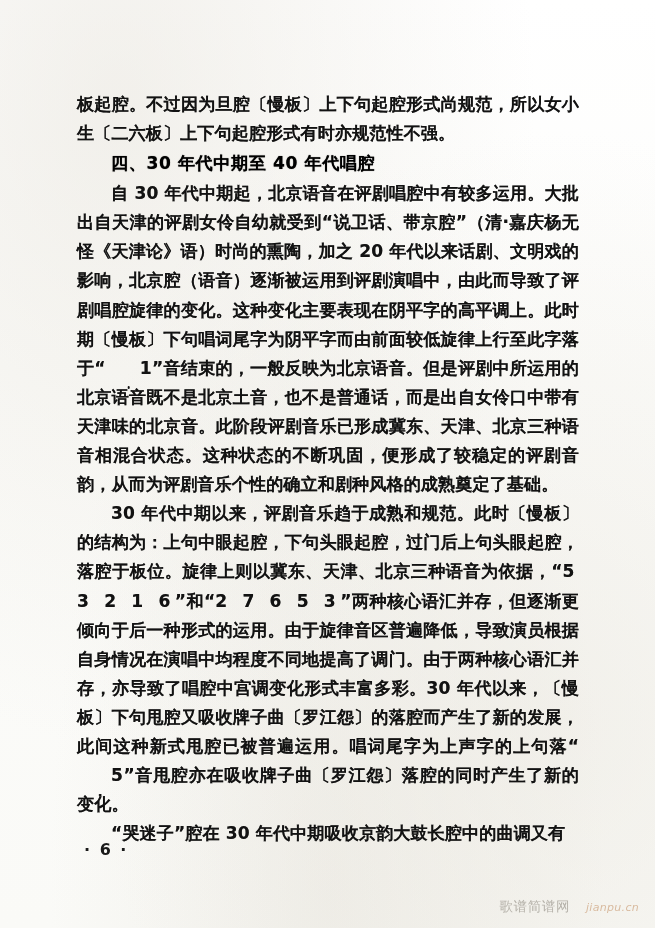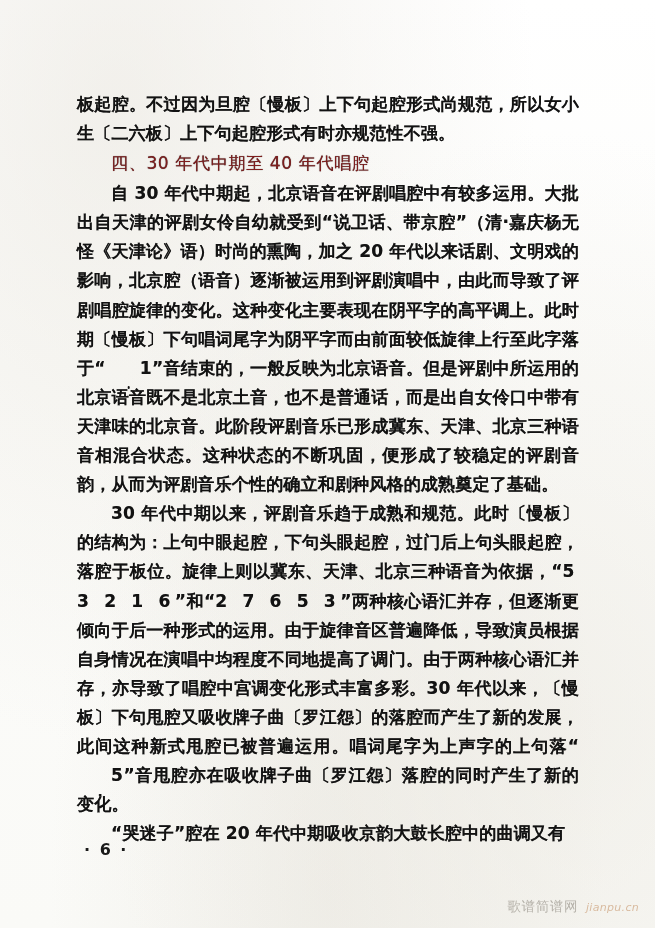--- a/index.html
+++ b/index.html
@@ -47,22 +47,22 @@
   }
   p.para.indent {
     text-indent: 34px;
   }
 
   h2.section-heading {
     margin: 0;
     padding-left: 34px;
     font-size: 17.1px;
     line-height: 31px;
-    font-weight: 400;
-    color: #7f1d1d;
+    font-weight: 700;
+    color: #000000;
     letter-spacing: 0.6px;
     text-shadow: 0 0 0.8px rgba(0,0,0,0.8);
   }
 
   
   .jp {
     font-family: "DejaVu Sans", "Liberation Sans", sans-serif;
     font-weight: 700;
     letter-spacing: 0.5px;
   }
@@ -96,21 +96,21 @@
     color: #1a1a1a;
     letter-spacing: 2px;
   }
 
   .watermark {
     position: absolute;
     right: 16px;
     bottom: 12px;
     display: flex;
     align-items: baseline;
-    gap: 8px;
+    gap: 16px;
     opacity: 0.62;
   }
   .watermark .wm-cn {
     font-size: 13.5px;
     color: #8f8a80;
     letter-spacing: 0.6px;
   }
   .watermark .wm-url {
     font-size: 11px;
     color: #c8986f;
@@ -126,21 +126,21 @@
 <div class="text-block">
 
   <p class="para">板起腔。不过因为旦腔〔慢板〕上下句起腔形式尚规范，所以女小生〔二六板〕上下句起腔形式有时亦规范性不强。</p>
 
   <h2 class="section-heading">四、30 年代中期至 40 年代唱腔</h2>
 
   <p class="para indent"><span>自 30 年代中期起，北京语音在评剧唱腔中有较多运用。大批出自天津的评剧女伶自幼就受到“说卫话、带京腔”（清·嘉庆杨无怪《天津论》语）时尚的熏陶，加之 20 年代以来话剧、文明戏的影响，北京腔（语音）逐渐被运用到评剧演唱中，由此而导致了评剧唱腔旋律的变化。这种变化主要表现在阴平字的高平调上。此时期〔慢板〕下句唱词尾字为阴平字而由前面较低旋律上行至此字落于“</span><span class="jp jp-dot-low">1</span><span>”音结束的，一般反映为北京语音。但是评剧中所运用的北京语音既不是北京土音，也不是普通话，而是出自女伶口中带有天津味的北京音。此阶段评剧音乐已形成冀东、天津、北京三种语音相混合状态。这种状态的不断巩固，便形成了较稳定的评剧音韵，从而为评剧音乐个性的确立和剧种风格的成熟奠定了基础。</span></p>
 
   <p class="para indent"><span>30 年代中期以来，评剧音乐趋于成熟和规范。此时〔慢板〕的结构为：上句中眼起腔，下句头眼起腔，过门后上句头眼起腔，落腔于板位。旋律上则以冀东、天津、北京三种语音为依据，“</span><span class="jp num-run">5 3 2 1 6</span><span>”和“</span><span class="jp num-run">2 7 6 5 3</span><span>”两种核心语汇并存，但逐渐更倾向于后一种形式的运用。由于旋律音区普遍降低，导致演员根据自身情况在演唱中均程度不同地提高了调门。由于两种核心语汇并存，亦导致了唱腔中宫调变化形式丰富多彩。30 年代以来，〔慢板〕下句甩腔又吸收牌子曲〔罗江怨〕的落腔而产生了新的发展，此间这种新式甩腔已被普遍运用。唱词尾字为上声字的上句落“</span><span class="jp jp-dot-low">5</span><span>”音甩腔亦在吸收牌子曲〔罗江怨〕落腔的同时产生了新的变化。</span></p>
 
-  <p class="para indent">“哭迷子”腔在 20 年代中期吸收京韵大鼓长腔中的曲调又有</p>
+  <p class="para indent">“哭迷子”腔在 30 年代中期吸收京韵大鼓长腔中的曲调又有</p>
 
 </div>
 
 <div class="page-number">· 6 ·</div>
 
 <div class="watermark">
   <span class="wm-cn">歌谱简谱网</span>
   <span class="wm-url">jianpu.cn</span>
 </div>
 

